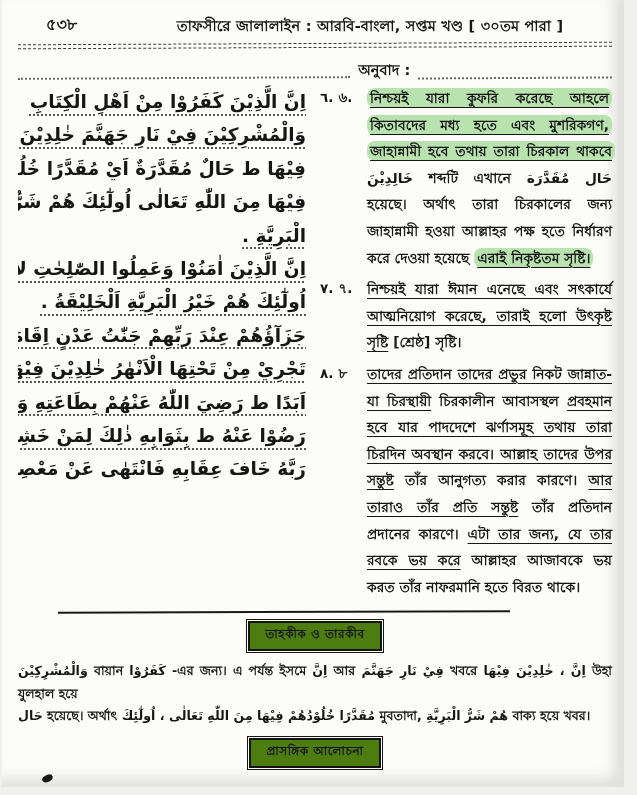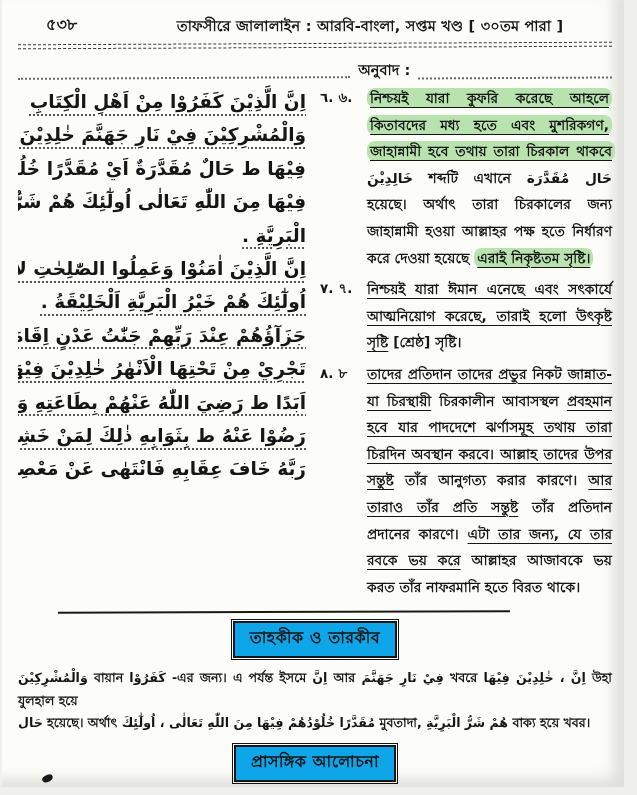--- a/index.html
+++ b/index.html
@@ -45,22 +45,22 @@
   .tbody{flex:1;font-size:13.8px;line-height:26.6px;text-align:justify;font-weight:600;}
   
   .sg{-webkit-box-decoration-break:clone;box-decoration-break:clone;}
   .sg-u{text-decoration:underline;text-underline-offset:4px;text-decoration-thickness:1px;}
   .sg-gu{background:var(--hg);border-radius:8px;padding:2px 3px;text-decoration:underline;text-underline-offset:4px;text-decoration-thickness:1px;}
   
   .sep{border-top:2.5px solid #191919;width:452px;margin:6px 0 8px 40px;transform:rotate(-.2deg);}
   .boxttl{
     width:fit-content;margin:8px auto;
     border:2px solid #141414;outline:1px solid #141414;outline-offset:1px;
-    padding:2px 15px 4px;font-weight:bold;font-size:16px;letter-spacing:.5px;
-    background:#0ea5e9;
+    padding:2px 15px 4px;font-weight:bold;font-size:12px;letter-spacing:.5px;
+    background:#4d7c0f;
   }
   .tqwrap{margin-top:9px;}
   .tq-line{font-size:12.6px;line-height:22.5px;text-align:justify;font-weight:600;}
   .smudge{position:absolute;left:40px;bottom:5px;width:11px;height:7px;background:#181818;border-radius:50% 40% 55% 45%;transform:rotate(-18deg);}
 </style>
 </head>
 <body style="--hg: #b9e3ae; --hp: #f1b4b0;">
 
 <div class="page">
 

